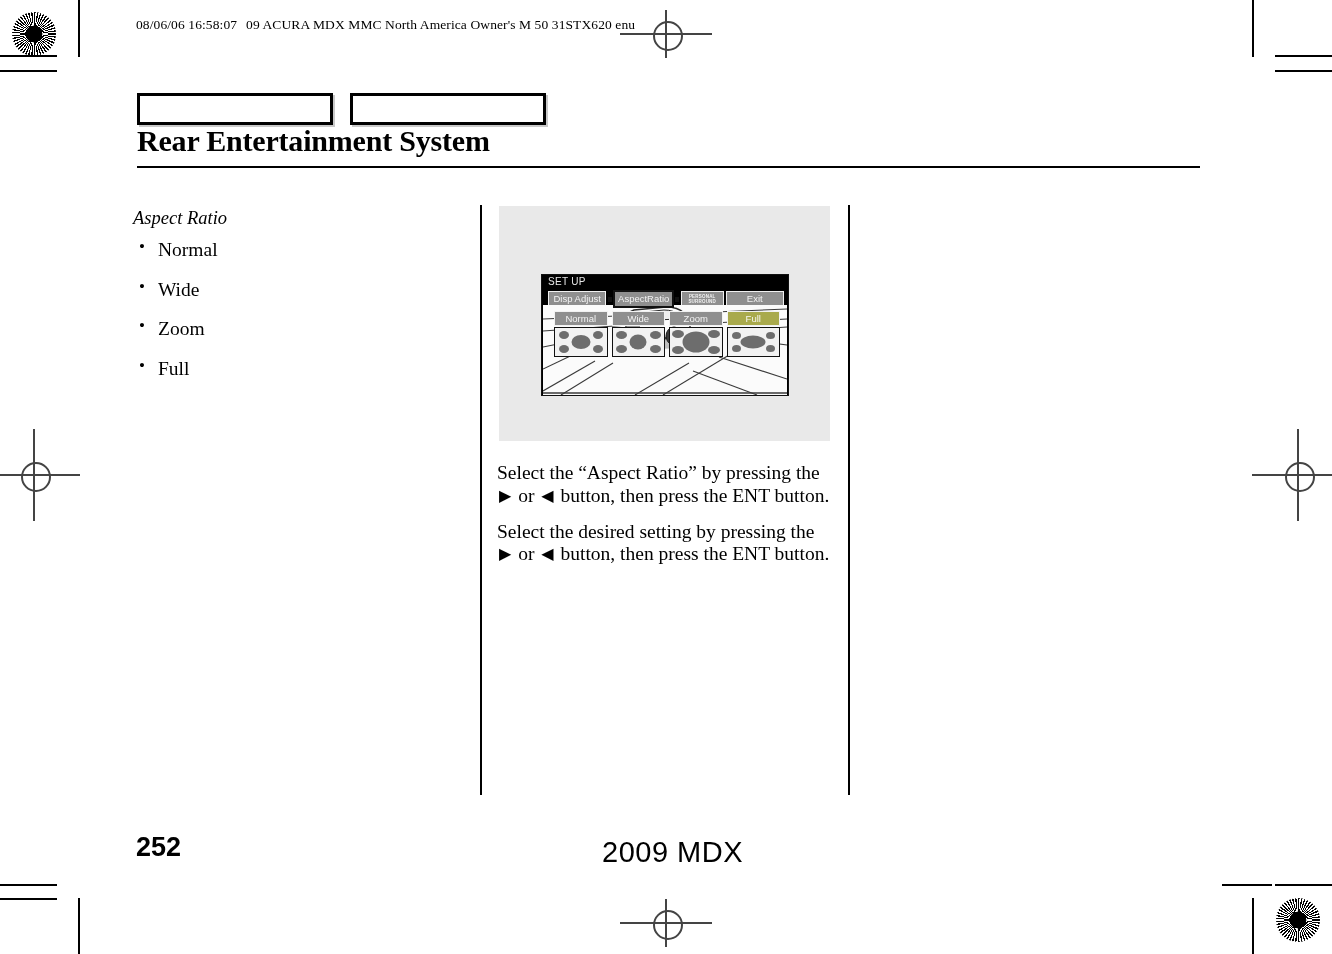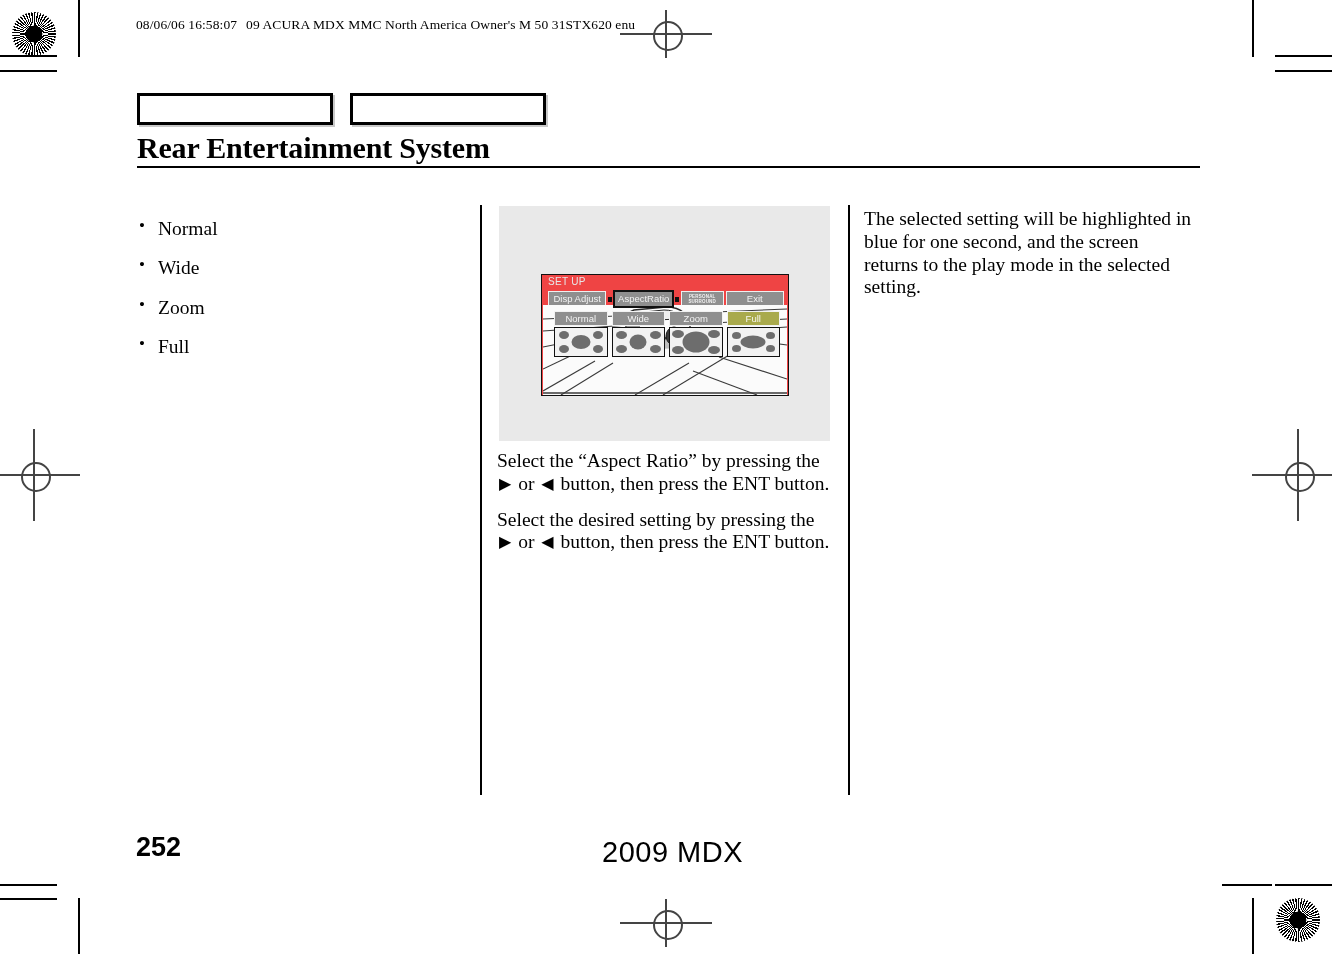--- a/index.html
+++ b/index.html
@@ -85,21 +85,20 @@
 
   
   .section-title {
     position: absolute;
     left: 137px;
     top: 124px;
     font-size: 30px;
     font-weight: bold;
     font-family: "Liberation Serif", serif;
     letter-spacing: -0.2px;
-    margin-top: 7px;
   }
   .title-rule {
     position: absolute;
     left: 137px;
     top: 166px;
     width: 1063px;
     height: 2px;
     background: #000;
   }
 
@@ -114,21 +113,21 @@
   #divider-1 { left: 480px; }
   #divider-2 { left: 848px; }
 
   
   .col {
     position: absolute;
     font-size: 19.5px;
     line-height: 1.17;
   }
   #col-left  { left: 133px; top: 208px; width: 345px; }
-  #col-mid   { left: 497px; top: 450px; width: 338px; }
+  #col-mid   { left: 497px; top: 462px; width: 338px; }
   #col-right { left: 864px; top: 208px; width: 330px; }
 
   .sub-head {
     font-style: italic;
     font-size: 18.5px;
     margin: 0 0 1px 0;
     line-height: 1.15;
   }
   .body-p {
     margin: 0 0 13px 0;
@@ -168,21 +167,21 @@
     width: 331px;
     height: 235px;
     background: #e9e9e9;
   }
   .screen {
     position: absolute;
     left: 42px;
     top: 68px;
     width: 248px;
     height: 122px;
-    background: #ef4444;
+    background: #000000;
     border: 1px solid #111;
     box-sizing: border-box;
     overflow: hidden;
   }
   .screen-title {
     position: absolute;
     left: 6px; top: 2px;
     color: #e6e6e6;
     font-family: "Liberation Sans", sans-serif;
     font-size: 10px;
@@ -385,20 +384,21 @@
     <span></span>
   </div>
 
   <div class="section-title">Rear Entertainment System</div>
   <div class="title-rule"></div>
 
   <div class="col-divider" id="divider-1"></div>
   <div class="col-divider" id="divider-2"></div>
 
   <div class="col" id="col-left">
+    <div class="sub-head">Aspect Ratio</div>
     <ul class="bullets">
       <li>Normal</li>
       <li>Wide</li>
       <li>Zoom</li>
       <li>Full</li>
     </ul>
   </div>
 
   <div class="illus-panel">
     <div class="screen">
@@ -500,20 +500,17 @@
       </div>
 
     </div>
   </div>
 
   <div class="col" id="col-mid">
     <p class="body-p"><span>Select the “Aspect Ratio” by pressing the </span><span class="arrow">▶</span><span> or </span><span class="arrow">◀</span><span> button, then press the ENT button.</span></p>
     <p class="body-p"><span>Select the desired setting by pressing the </span><span class="arrow">▶</span><span> or </span><span class="arrow">◀</span><span> button, then press the ENT button.</span></p>
   </div>
 
-  <div class="col" id="col-right">
-    <p class="body-p">The selected setting will be highlighted in blue for one second, and the screen returns to the play mode in the selected setting.</p>
-  </div>
 
   <div class="page-number">252</div>
   <div class="model-year">2009  MDX</div>
 
 </div>
 
 </body></html>

